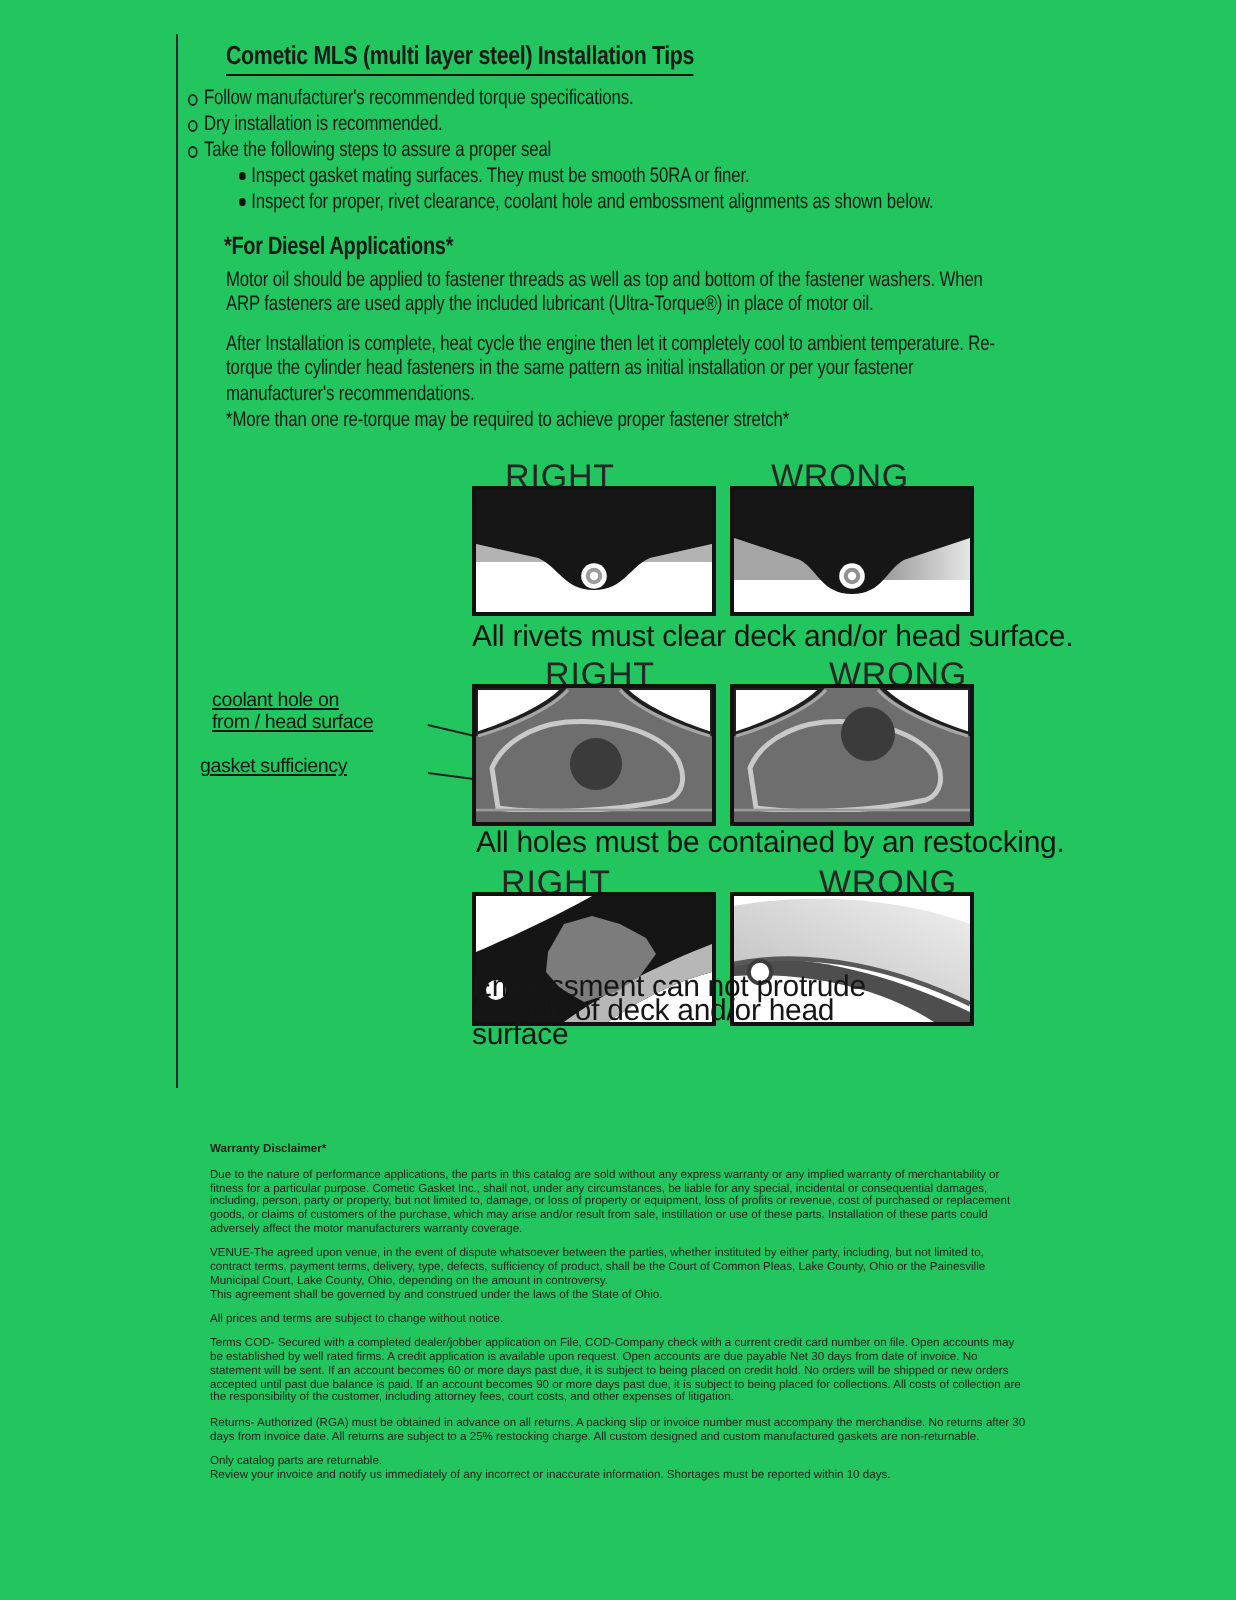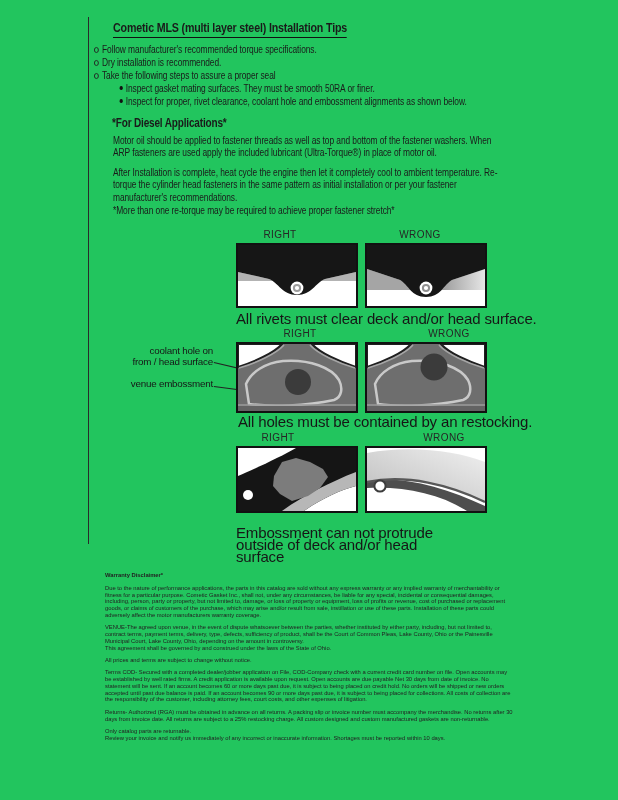--- a/index.html
+++ b/index.html
@@ -17,30 +17,30 @@
     transform:scaleX(0.82);transform-origin:0 0;
   }
   .bullets{position:absolute;left:94px;top:43px;width:560px;font-size:10.5px;line-height:13px;letter-spacing:-0.1px;}
   .b-row{display:flex;align-items:flex-start;}
   .b-row.sub{margin-left:32px;}
   .obullet{flex:none;width:4px;height:4px;border:1px solid #222;border-radius:50%;margin:3.5px 4px 0 0;}
   .fbullet{flex:none;width:3.6px;height:3.6px;background:#111;border-radius:50%;margin:4px 4px 0 0;}
   .dheading{position:absolute;left:112px;top:116px;margin:0;font-size:12.5px;font-weight:bold;letter-spacing:-0.2px;white-space:nowrap;}
   .bodypara{position:absolute;left:113px;margin:0;width:492px;font-size:10.5px;line-height:12.4px;letter-spacing:-0.1px;}
   .p1{top:134px;} .p2{top:166px;} .pnote{top:204px;white-space:nowrap;}
-  .dlabel{position:absolute;font-size:10px;color:#262626;letter-spacing:0.4px;transform:translateX(-50%);white-space:nowrap;}
+  .dlabel{position:absolute;font-size:17px;color:#262626;letter-spacing:0.4px;transform:translateX(-50%);white-space:nowrap;}
   .dbox{position:absolute;width:122px;border:2px solid #111;box-sizing:border-box;background:#fff;}
   .dbox svg{display:block;width:100%;height:100%;}
   .row1{height:65px;top:243px;} .row2{height:71px;top:342px;} .row3{height:67px;top:446px;}
   .bx1{left:236px;} .bx2{left:365px;}
   .caption{position:absolute;font-size:15px;letter-spacing:-0.15px;color:#161616;line-height:12px;}
   .cap1{left:236px;top:313px;white-space:nowrap;}
   .cap2{left:238px;top:416px;white-space:nowrap;}
-  .cap3{left:236px;top:527px;width:222px;}
-  .ann{position:absolute;font-size:9.8px;line-height:11px;letter-spacing:-0.2px;text-align:right;color:#161616;}
+  .cap3{left:236px;top:488px;width:222px;}
+  .ann{position:absolute;font-size:9.8px;line-height:11px;letter-spacing:-0.2px;color:#161616;text-decoration:underline;}
   .ann1{left:106px;top:345px;width:107px;}
   .ann2{left:100px;top:378px;width:113px;}
   .leader{position:absolute;height:1.2px;background:#222;transform-origin:0 0;}
   .leader1{left:214px;top:362px;width:83px;transform:rotate(13.2deg);}
   .leader2{left:214px;top:386px;width:48px;transform:rotate(7.5deg);}
   .legal{position:absolute;left:105px;top:572px;width:409px;font-size:5.8px;line-height:6.8px;color:#222;}
   .legal .lhead{font-weight:bold;margin:0 0 6px 0;}
   .legal p{margin:0 0 5.5px 0;white-space:pre-line;}
   .pagenum{position:absolute;left:387px;top:757px;font-size:14px;letter-spacing:0.2px;color:#1a1a1a;margin-top:43px;}
 </style>
@@ -114,21 +114,21 @@
   </div>
   <div class="caption cap1">All rivets must clear deck and/or head surface.</div>
 
   <div class="dlabel" style="left:300px;top:328px;">RIGHT</div>
   <div class="dlabel" style="left:449px;top:328px;">WRONG</div>
 
   <div class="ann ann1">
     <span style="display:block">coolant hole on</span>
     <span style="display:block">from / head surface</span>
   </div>
-  <div class="ann ann2">venue embossment</div>
+  <div class="ann ann2">gasket sufficiency</div>
   <div class="leader leader1"></div>
   <div class="leader leader2"></div>
 
   <div class="dbox row2 bx1">
     <svg viewBox="0 0 118 67" preserveAspectRatio="none">
       <rect width="118" height="67" fill="#6e6e6e"></rect>
       <path d="M0,0 H44 C36,9 16,18 0,23 Z" fill="#ffffff" stroke="#1f1f1f" stroke-width="2"></path>
       <path d="M74,0 H118 V23 C102,18 82,9 74,0 Z" fill="#ffffff" stroke="#1f1f1f" stroke-width="2"></path>
       <path d="M46,1 C38,10 18,19 1,24" fill="none" stroke="#a6a6a6" stroke-width="1.6"></path>
       <path d="M72,1 C80,10 100,19 117,24" fill="none" stroke="#a6a6a6" stroke-width="1.6"></path>

